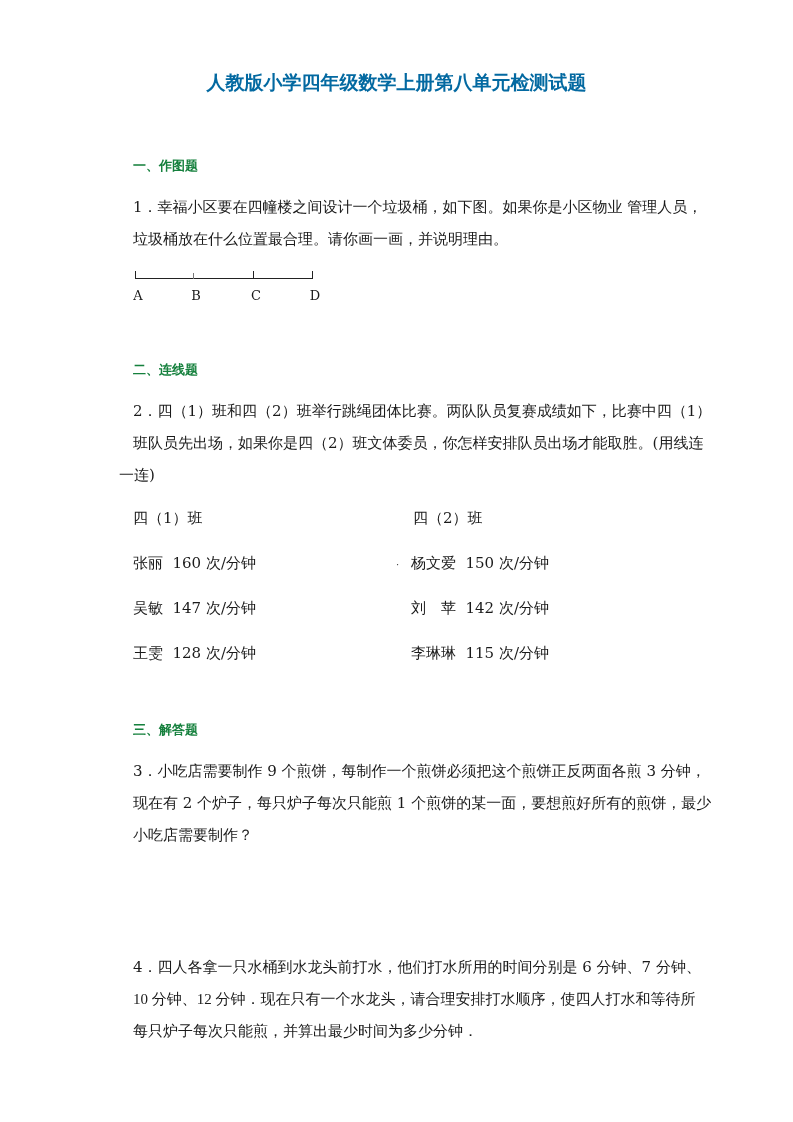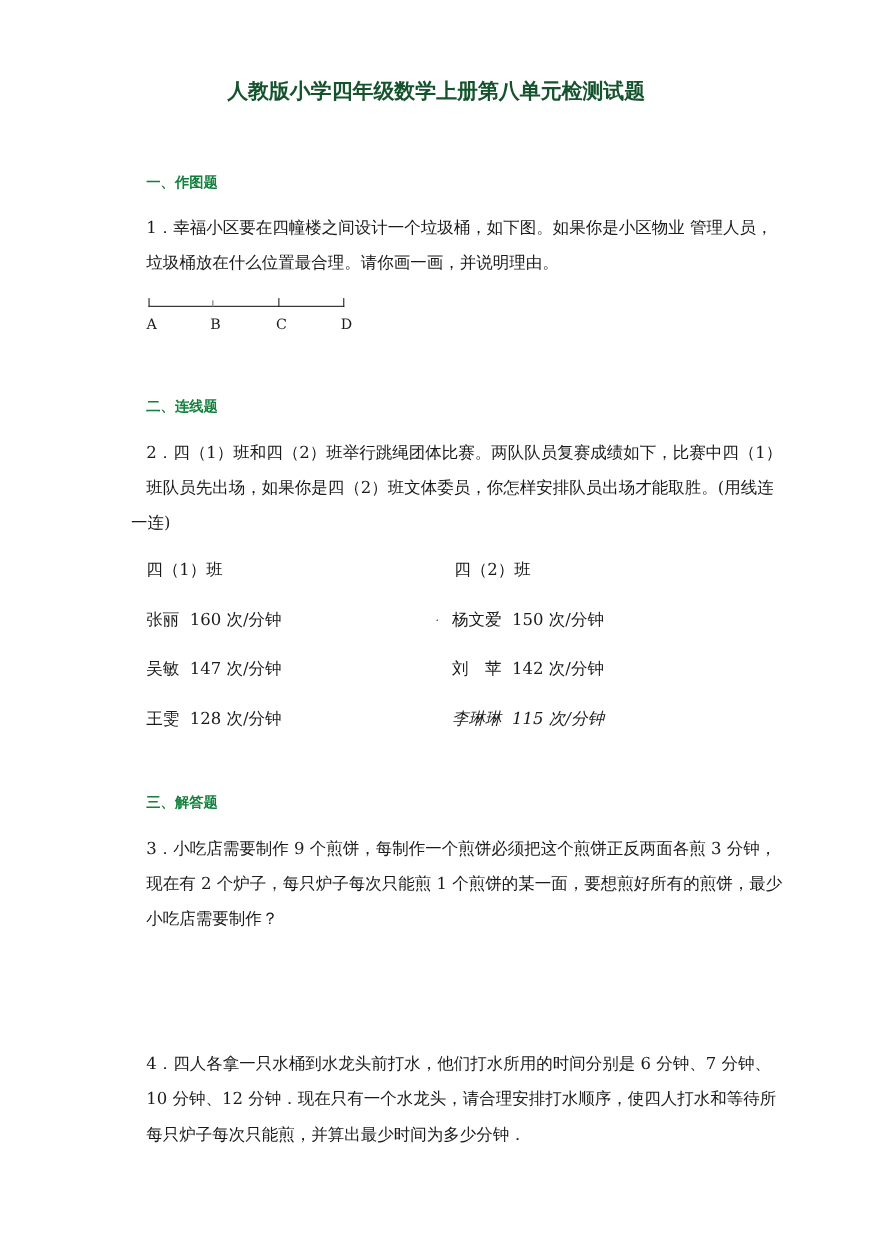--- a/index.html
+++ b/index.html
@@ -4,21 +4,21 @@
   <style>
     html, body { margin: 0; padding: 0; background: #ffffff; }
     body {
       width: 793px; height: 1122px; position: relative; overflow: hidden;
       font-family: "DejaVu Serif", "Liberation Serif", serif;
       color: #1a1a1a;
     }
     .title {
       position: absolute; left: 0; width: 793px; top: 70px;
       text-align: center; font-family: "DejaVu Sans", "Liberation Sans", sans-serif;
-      font-size: 19px; font-weight: bold; color: #14532d;
+      font-size: 19px; font-weight: bold; color: #0369a1;
     }
     .section {
       position: absolute; left: 133px;
       font-family: "DejaVu Sans", "Liberation Sans", sans-serif;
       font-size: 13px; font-weight: bold; color: #15803d;
     }
     .line { position: absolute; font-size: 15px; white-space: pre; }
     .seg-diagram { position: absolute; left: 133px; top: 268px; width: 190px; height: 40px; }
     .seg-base { position: absolute; left: 2px; top: 10px; width: 178px; height: 1px; background: #222; }
     .tick { position: absolute; top: 3px; width: 1px; height: 8px; background: #222; }
@@ -64,28 +64,28 @@
   <div class="line" style="left:133px; top:599px;">吴敏  147 次/分钟</div>
   <div class="line" style="left:133px; top:644px;">王雯  128 次/分钟</div>
 </div>
 
 <div class="dot">·</div>
 
 <div>
   <div class="line" style="left:413px; top:509px;">四（2）班</div>
   <div class="line" style="left:411px; top:554px;">杨文爱  150 次/分钟</div>
   <div class="line" style="left:411px; top:599px;">刘　苹  142 次/分钟</div>
-  <div class="line" style="left:411px; top:644px;font-style:italic;">李琳琳  115 次/分钟</div>
+  <div class="line" style="left:411px; top:644px;">李琳琳  115 次/分钟</div>
 </div>
 
 <div class="section" style="top:721px;">三、解答题</div>
 
 <div>
   <div class="line" style="left:133px; top:762px;">3．小吃店需要制作 9 个煎饼，每制作一个煎饼必须把这个煎饼正反两面各煎 3 分钟，</div>
   <div class="line" style="left:133px; top:794px;">现在有 2 个炉子，每只炉子每次只能煎 1 个煎饼的某一面，要想煎好所有的煎饼，最少</div>
   <div class="line" style="left:133px; top:826px;">小吃店需要制作？</div>
 </div>
 
 <div>
   <div class="line" style="left:133px; top:958px;">4．四人各拿一只水桶到水龙头前打水，他们打水所用的时间分别是 6 分钟、7 分钟、</div>
-  <div class="line" style="left:133px; top:990px;">10 分钟、12 分钟．现在只有一个水龙头，请合理安排打水顺序，使四人打水和等待所</div>
+  <div class="line" style="left:133px; top:990px;font-family:Liberation Serif, serif;">10 分钟、12 分钟．现在只有一个水龙头，请合理安排打水顺序，使四人打水和等待所</div>
   <div class="line" style="left:133px; top:1022px;">每只炉子每次只能煎，并算出最少时间为多少分钟．</div>
 </div>
 
 </body></html>

